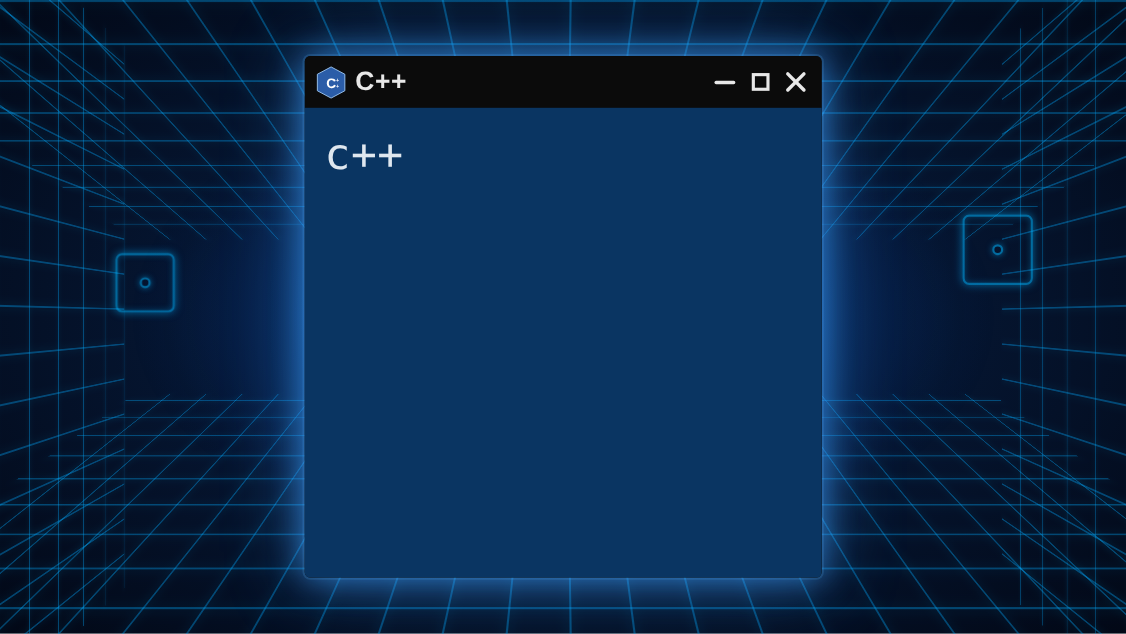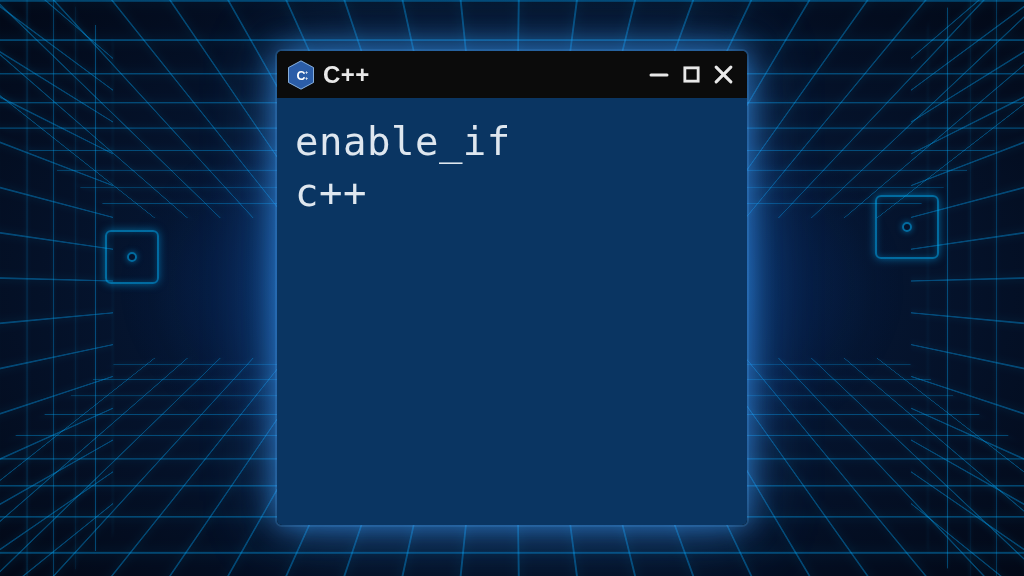--- a/index.html
+++ b/index.html
@@ -169,16 +169,15 @@
       </span>
       <span class="win-ctl">
         <svg width="21" height="21" viewBox="0 0 20 20" fill="none">
             <line x1="3" y1="3" x2="17" y2="17" stroke-width="3" stroke-linecap="round"></line>
             <line x1="17" y1="3" x2="3" y2="17" stroke-width="3" stroke-linecap="round"></line>
           </svg>
       </span>
     </div>
   </div>
   <div class="content">
-    <div class="code-line">enable_if</div>
     <div class="code-line">c++</div>
   </div>
 </div>
 
 </body></html>

